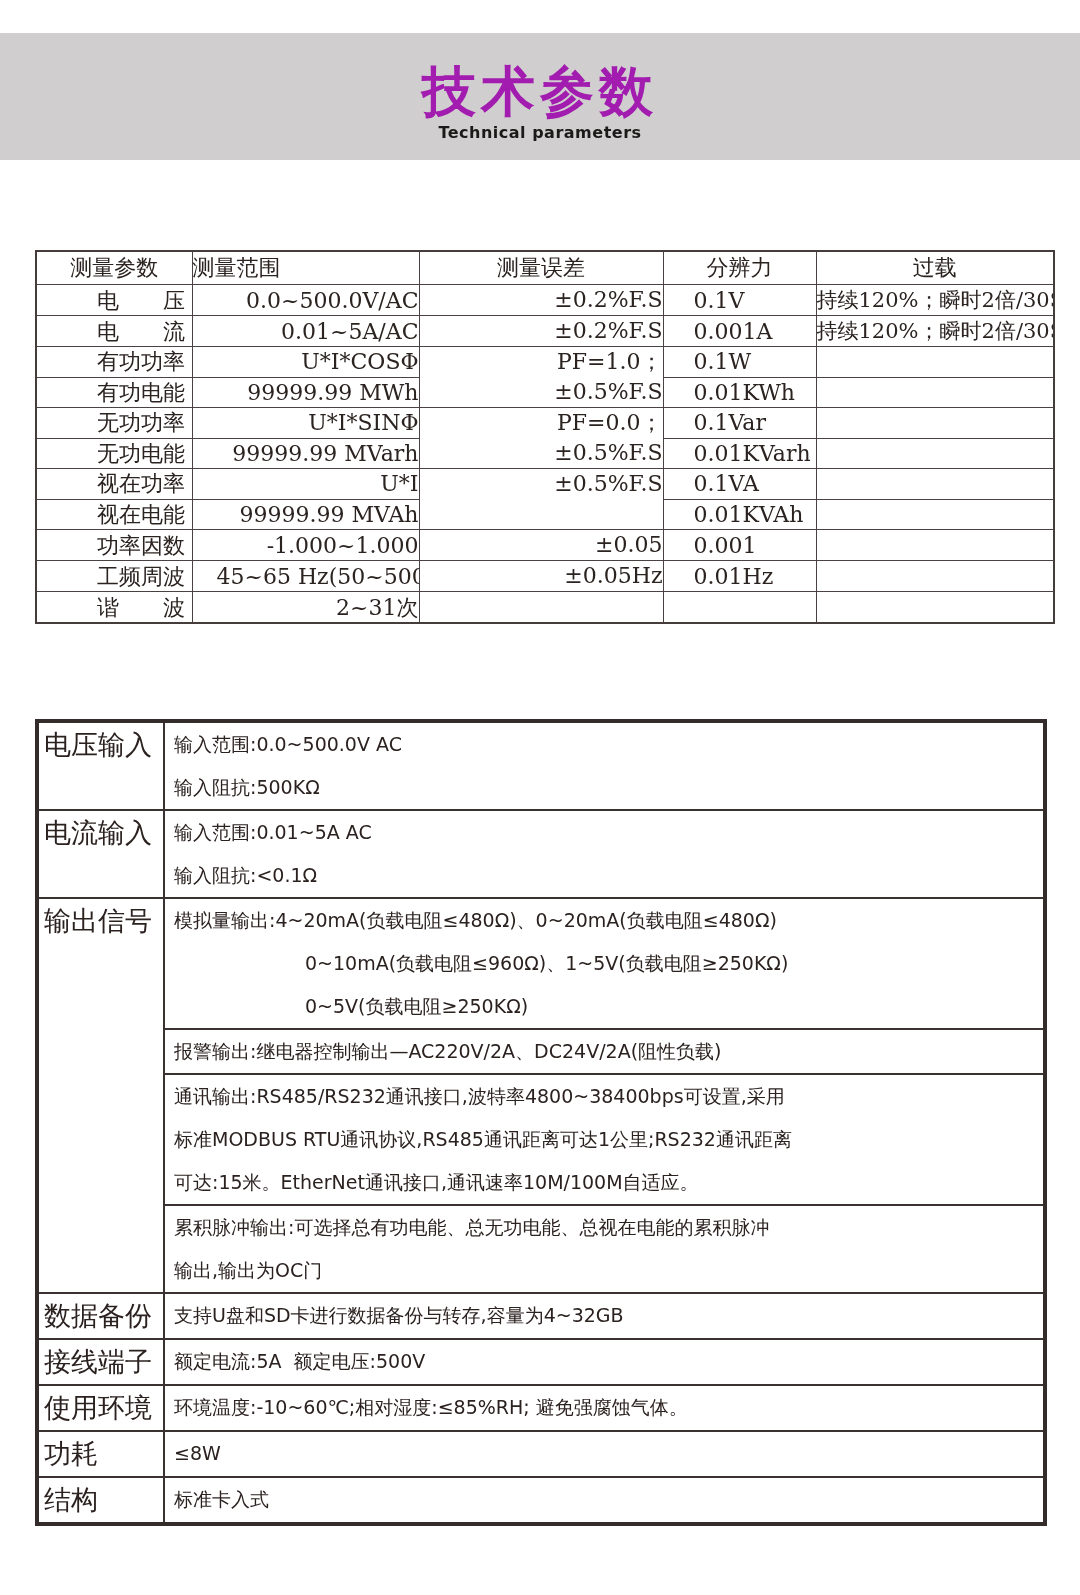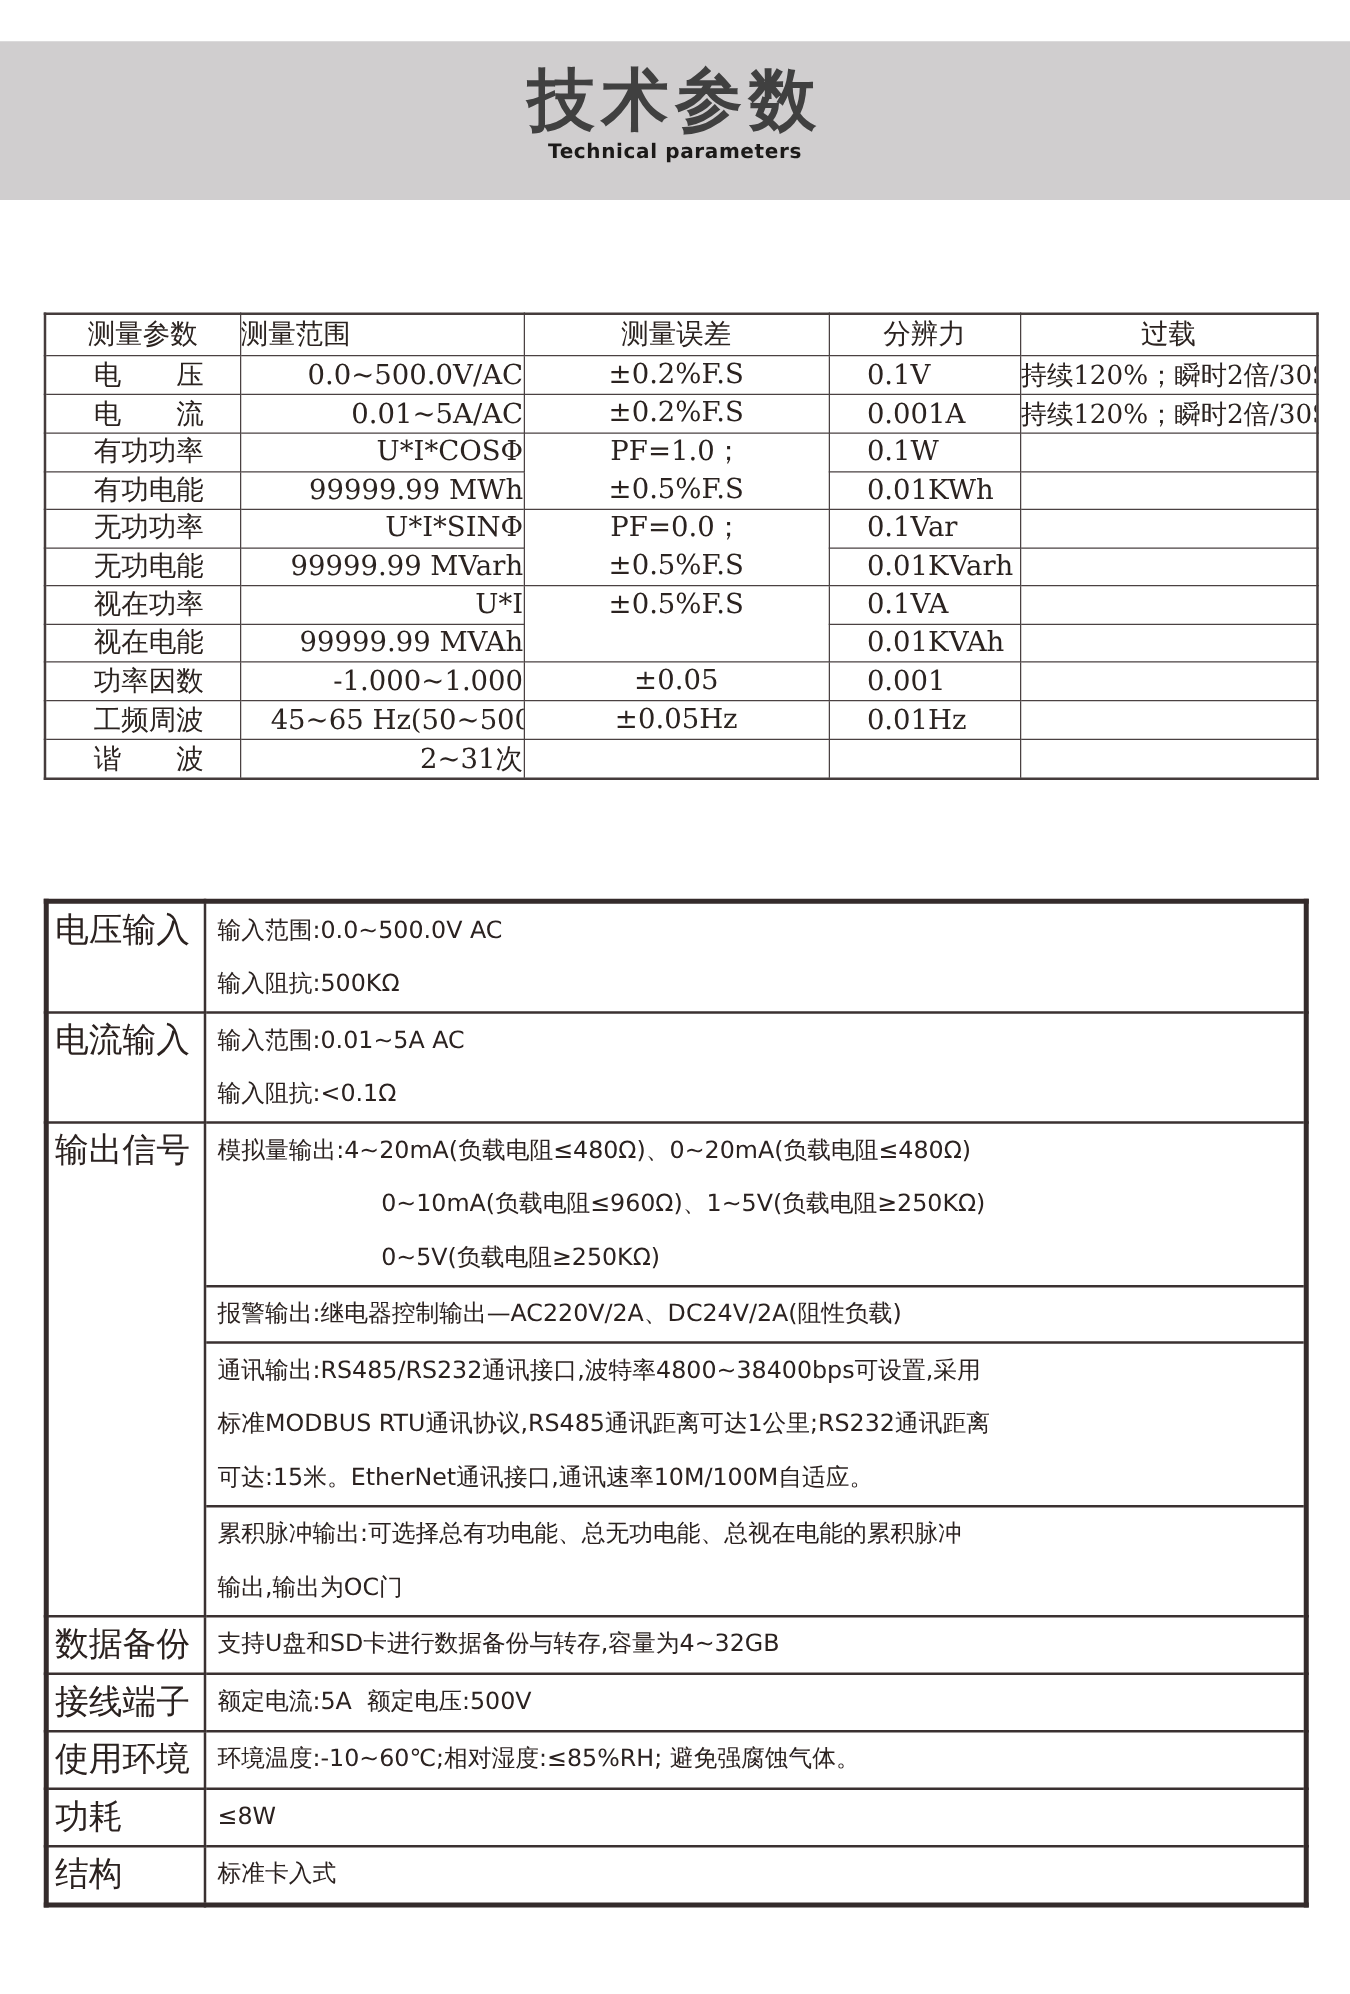--- a/index.html
+++ b/index.html
@@ -12,21 +12,21 @@
     overflow:hidden;
   }
   
   .header-band{
     position:absolute;left:0;top:33px;width:1080px;height:127px;
     background:#d0cecf;
     text-align:center;
   }
   .page-title{
     font-size:54px;font-weight:bold;line-height:62px;
-    padding-top:16px;letter-spacing:5px;color:#404040;
+    padding-top:28px;letter-spacing:5px;color:#a21caf;
   }
   .page-subtitle{
     font-size:16px;line-height:26px;color:#1c1a19;margin-top:-3px;
     letter-spacing:0.5px;
     font-weight:bold;
   }
   
   table{border-collapse:collapse;table-layout:fixed;border-radius:25px;}
   .params-table{
     position:absolute;left:35px;top:250px;width:1018px;
@@ -40,24 +40,24 @@
   .params-table col.c3{width:153px;}
   .params-table col.c4{width:238px;}
   .params-table th,.params-table td{
     border:1.5px solid #4a4142;
     padding:0;height:29px;line-height:29px;
     font-weight:normal;color:#2b2320;
     overflow:hidden;white-space:pre;
   }
   .params-table th{height:32px;line-height:32px;text-align:center;}
   .params-table th.h-range{text-align:left;}
-  td.param-cell{text-align:left;padding-left:38px;margin-top:16px;}
+  td.param-cell{text-align:left;padding-left:60px;margin-top:16px;}
   td.range-cell{text-align:right;padding-left:24px;}
   td.error-cell{text-align:center;vertical-align:top;}
-  .err-line{height:30px;line-height:30px;}
+  .err-line{height:30px;line-height:30px;text-align:right;}
   td.res-cell{text-align:left;padding-left:30px;}
   td.overload-cell{text-align:center;font-size:21px;}
   
   .spec-table{
     position:absolute;left:35px;top:719px;width:1012px;
     border:4px solid #342b2b;
   }
   .spec-table col.s0{width:127px;}
   .spec-table td{
     border:2px solid #3a3131;

